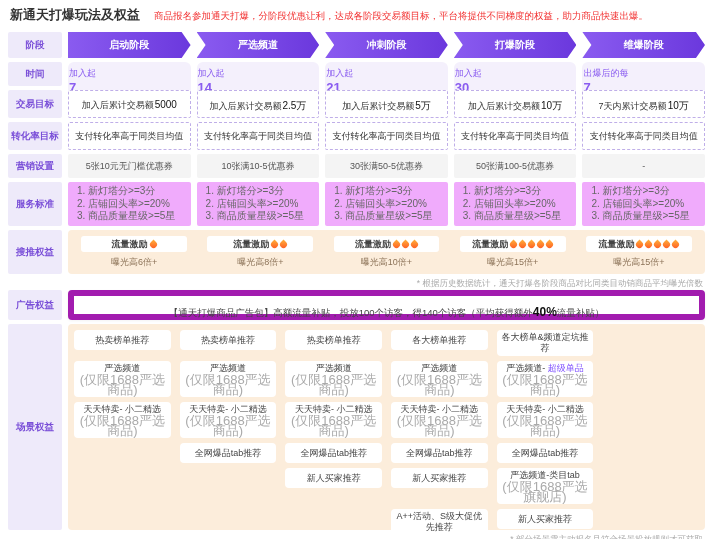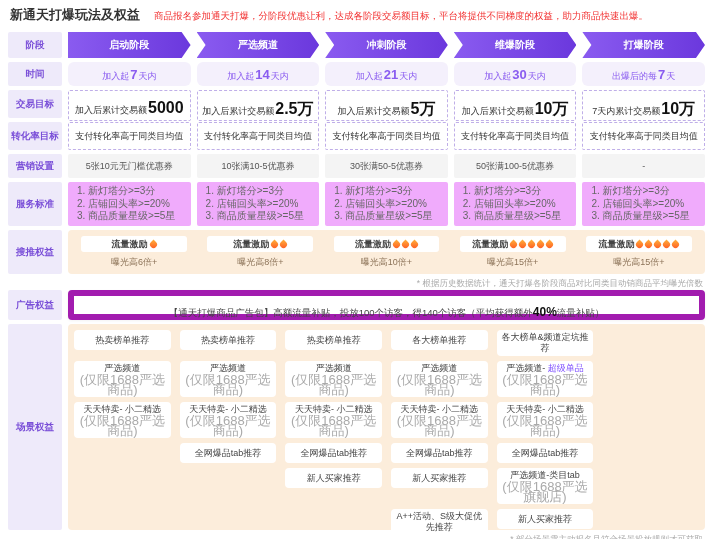--- a/index.html
+++ b/index.html
@@ -18,27 +18,27 @@
   .content { flex:1; }
   
   .r-stage { height:26px; }
   .arrow { background:linear-gradient(90deg,#8A5BF0,#6B38DD); color:#fff;
     font-size:10px; font-weight:bold; display:flex; align-items:center; justify-content:center;
     clip-path:polygon(0 0, calc(100% - 9px) 0, 100% 50%, calc(100% - 9px) 100%, 0 100%, 9px 50%); }
   .arrow.first { clip-path:polygon(0 0, calc(100% - 9px) 0, 100% 50%, calc(100% - 9px) 100%, 0 100%); }
   
   .r-time { height:24px; }
   .tcell { background:#F4F0FC; border-radius:6px; color:#8A5CF0; font-size:9px;
-    display:flex; align-items:baseline; justify-content:center; padding-top:5px; }
+    display:flex; align-items:baseline; justify-content:center; padding-top:5px;flex-direction:column; }
   .tcell .num { font-size:13px; font-weight:bold; margin:0 1px; }
   
   .r-gmv,.r-conv { height:28px; }
   .dcell { background:#fff; border:1px dashed #BFAEE8; border-radius:2px; color:#333;
     font-size:9px; display:flex; align-items:baseline; justify-content:center; padding-top:8px; }
-  .dcell .num { font-size:16px; font-weight:bold; color:#111; margin-left:1px; }
+  .dcell .num { font-size:10px; font-weight:normal; color:#111; margin-left:1px; }
   .dcell.plain { align-items:center; padding-top:0; }
   
   .r-mkt { height:24px; }
   .gcell { background:#F4F4F4; border-radius:2px; color:#555; font-size:9px;
     display:flex; align-items:center; justify-content:center; }
   .r-svc { height:44px; }
   .svc { background:#f0abfc; border-radius:2px; color:#666; font-size:10px;
     display:flex; flex-direction:column; justify-content:center; padding:3px 9px; line-height:12.5px; }
   
   .r-search { height:44px; }
@@ -83,22 +83,22 @@
   </div>
 
   <div class="table">
 
     <div class="row r-stage">
       <div class="rlabel">阶段</div>
       <div class="cells5">
           <div class="arrow first">启动阶段</div>
           <div class="arrow">严选频道</div>
           <div class="arrow">冲刺阶段</div>
+          <div class="arrow">打爆阶段</div>
           <div class="arrow">维爆阶段</div>
-          <div class="arrow">打爆阶段</div>
         </div>
     </div>
 
     <div class="row r-time">
       <div class="rlabel">时间</div>
       <div class="cells5">
           <div class="tcell">
             <span>加入起</span>
             <span class="num">7</span>
             <span>天内</span>

